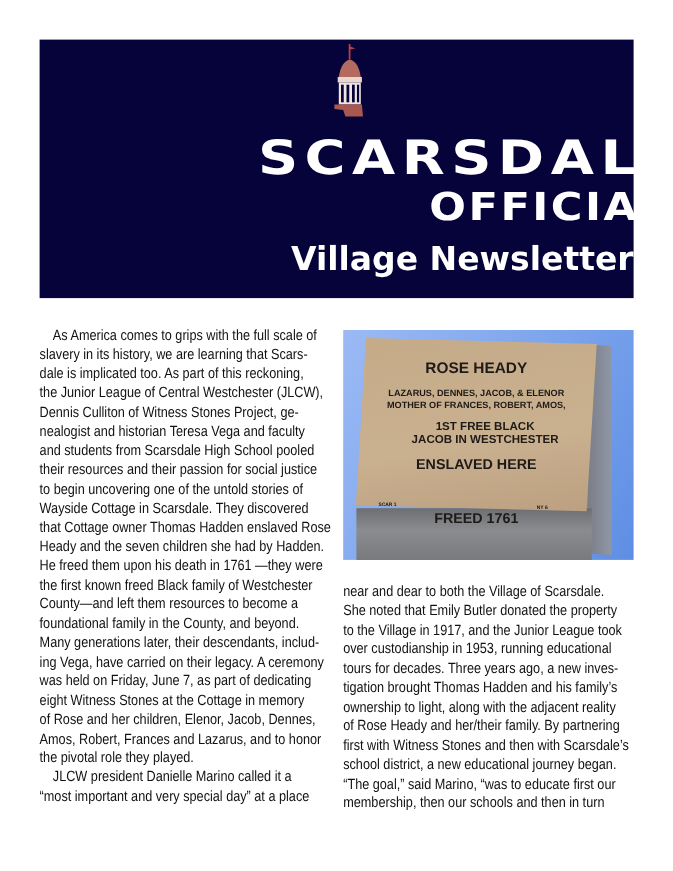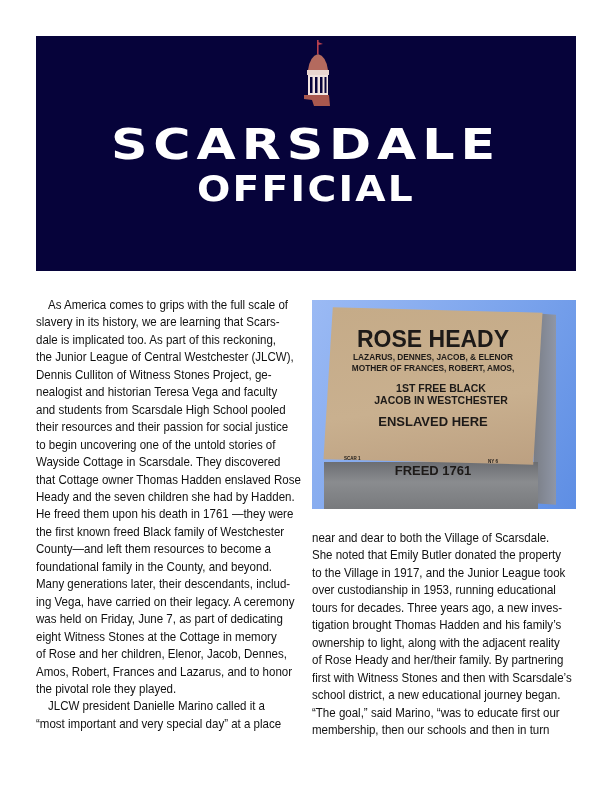--- a/index.html
+++ b/index.html
@@ -1,19 +1,19 @@
 <!DOCTYPE html>
 <html><head>
 <meta charset="utf-8">
 <style>
   html, body { margin: 0; padding: 0; background: #ffffff; }
   body { width: 612px; height: 792px; position: relative; overflow: hidden; }
   .banner {
     position: absolute; left: 36px; top: 36px; width: 540px; height: 235px;
-    background: #06033a; text-align: center; color: #ffffff;
+    background: #06033a; text-align: right; color: #ffffff;
   }
   .cupola { position: absolute; left: 282px; top: 4px; width: 0; height: 0; }
   .cupola svg { position: absolute; left: -20px; top: 0; }
   .title-1 {
     position: absolute; left: 0; width: 540px; top: 86px;
     font-family: "DejaVu Sans", sans-serif; font-weight: bold;
     font-size: 43px; letter-spacing: 5px; line-height: 44px;
     transform: scaleX(1.18); transform-origin: 50% 50%;
   }
   .title-2 {
@@ -52,21 +52,21 @@
     transform: skewY(4deg);
   }
   .stone-front {
     position: absolute; left: 12px; top: 162px; width: 214px; height: 50px;
     background: linear-gradient(180deg, #6c6e72 0%, #8a8c8f 40%, #76787b 100%);
   }
   .stone-text {
     position: absolute; left: 16px; top: 10px; width: 210px; text-align: center;
     font-family: "Liberation Sans", sans-serif; font-weight: bold; color: #1d1a18;
   }
-  .st-name { position: absolute; left: 0; width: 210px; top: 16px; font-size: 23px; }
+  .st-name { position: absolute; left: 0; width: 210px; top: 16px; font-size: 14px; }
   .st-mother { position: absolute; left: 0; width: 210px; top: 42px; font-size: 8.3px; line-height: 11px; }
   .st-first { position: absolute; left: 0; width: 226px; top: 72px; font-size: 10.5px; line-height: 12px; }
   .st-enslaved { position: absolute; left: 0; width: 210px; top: 104px; font-size: 13px; }
   .st-freed { position: absolute; left: 0; width: 210px; top: 126px; font-size: 13px; margin-top: 27px; }
   .st-code-l { position: absolute; left: 16px; top: 146px; font-size: 4.5px; }
   .st-code-r { position: absolute; left: 160px; top: 149px; font-size: 4.5px; }
 </style>
 </head>
 <body>
 
@@ -80,20 +80,21 @@
       <rect x="10" y="35" width="20" height="20" fill="#f1e4e0"></rect>
       <rect x="12" y="37" width="2.5" height="16" fill="#06033a"></rect>
       <rect x="17" y="37" width="2.5" height="16" fill="#06033a"></rect>
       <rect x="22" y="37" width="2.5" height="16" fill="#06033a"></rect>
       <rect x="26.5" y="37" width="2" height="16" fill="#06033a"></rect>
       <path d="M6 55 L31 55 L32 66 L16 66 L14 60 L6 59 Z" fill="#a8584e"></path>
     </svg>
   </div>
   <div class="title-1">SCARSDALE</div>
   <div class="title-2">OFFICIAL</div>
+  <div class="title-3">Village Newsletter</div>
 </div>
 
 <div class="photo">
   <div class="stone-side"></div>
   <div class="stone-front"></div>
   <div class="stone-top"></div>
   <div class="stone-text">
     <div class="st-name">ROSE HEADY</div>
     <div class="st-mother">
       <span class="line">LAZARUS, DENNES, JACOB, &amp; ELENOR</span>

